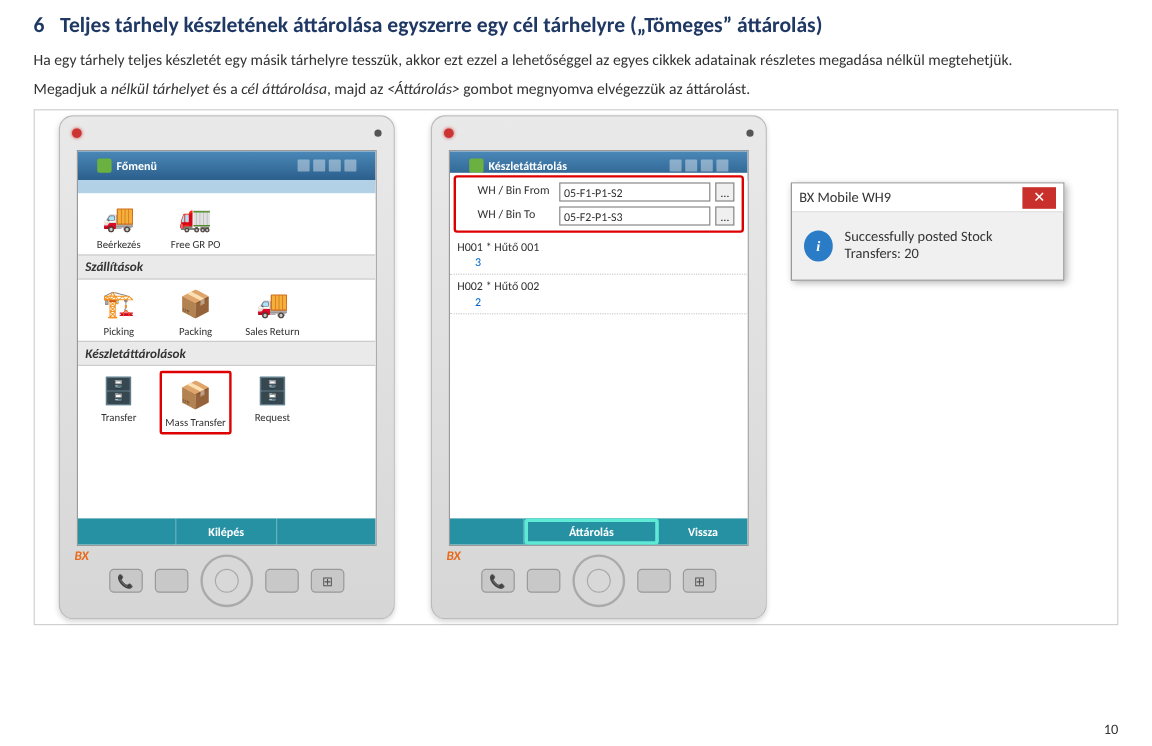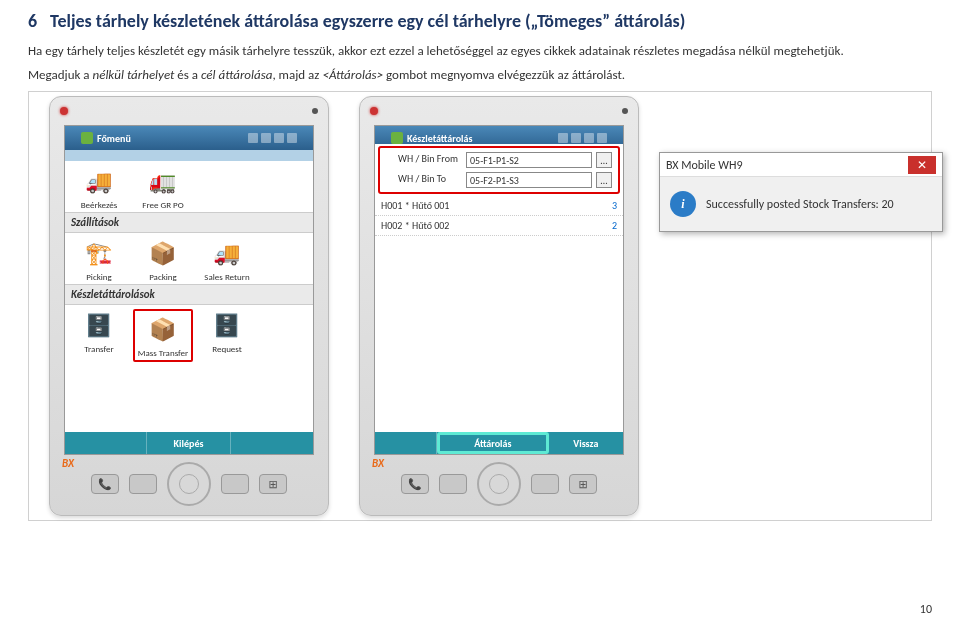--- a/index.html
+++ b/index.html
@@ -43,27 +43,27 @@
   .fork  { color:#c33; }
   .redbox{ border:2px solid #d00; border-radius:2px; padding:2px;}
   .row-left{ justify-content:flex-start; }
 
   
   .form-row { display:flex; font-size:10px; padding:2px 4px; gap:4px;margin-left:12px;}
   .form-row .lbl{ width:64px; color:#333;}
   .form-row .inp{ flex:1; height:16px; border:1px solid #888; background:#fff; padding:0 3px; display:flex; align-items:center;}
   .form-row .dots{ width:16px; height:16px; border:1px solid #888; background:#f0f0f0; display:flex; align-items:center; justify-content:center; font-size:10px;}
   .redwrap{ border:2px solid #d00; border-radius:3px; padding:2px; margin:2px 3px;}
-  .list-row{ display:flex; font-size:10px; padding:3px 6px; border-bottom:1px dotted #ccc;}
+  .list-row{ display:flex; font-size:10px; padding:3px 6px; border-bottom:1px dotted #ccc;flex-direction:column;}
   .list-row .name{ flex:1; }
   .list-row .qty{ width:20px; text-align:right; color:#06c;}
   .footred{ border:3px solid #5eead4; border-radius:3px;}
 
   
-  .dlg { position:absolute; width:284px; border:1px solid #999; background:#f0f0f0; box-shadow:2px 2px 6px rgba(0,0,0,.3);}
+  .dlg { position:absolute; width:228px; border:1px solid #999; background:#f0f0f0; box-shadow:2px 2px 6px rgba(0,0,0,.3);}
   .dlg-title{ height:24px; background:#fff; display:flex; align-items:center; padding:0 6px; font-size:12px; border-bottom:1px solid #ddd;}
   .dlg-title .close{ margin-left:auto; width:28px; height:18px; background:#c9302c; color:#fff; display:flex; align-items:center; justify-content:center; font-size:12px;}
   .dlg-body{ padding:14px 10px; display:flex; align-items:center; gap:10px; font-size:12px;}
   .dlg-body .info-ic{ width:26px; height:26px; border-radius:50%; background:#2b7cc7; color:#fff; display:flex; align-items:center; justify-content:center; font-weight:bold; font-style:italic; font-family:serif;}
   .dlg-foot{ padding:6px 10px 10px; display:flex; justify-content:flex-end;}
   .dlg-foot .ok{ width:80px; height:22px; border:1px solid #888; background:#e8e8e8; font-size:12px;}
 </style>
 </head>
 <body>
 

